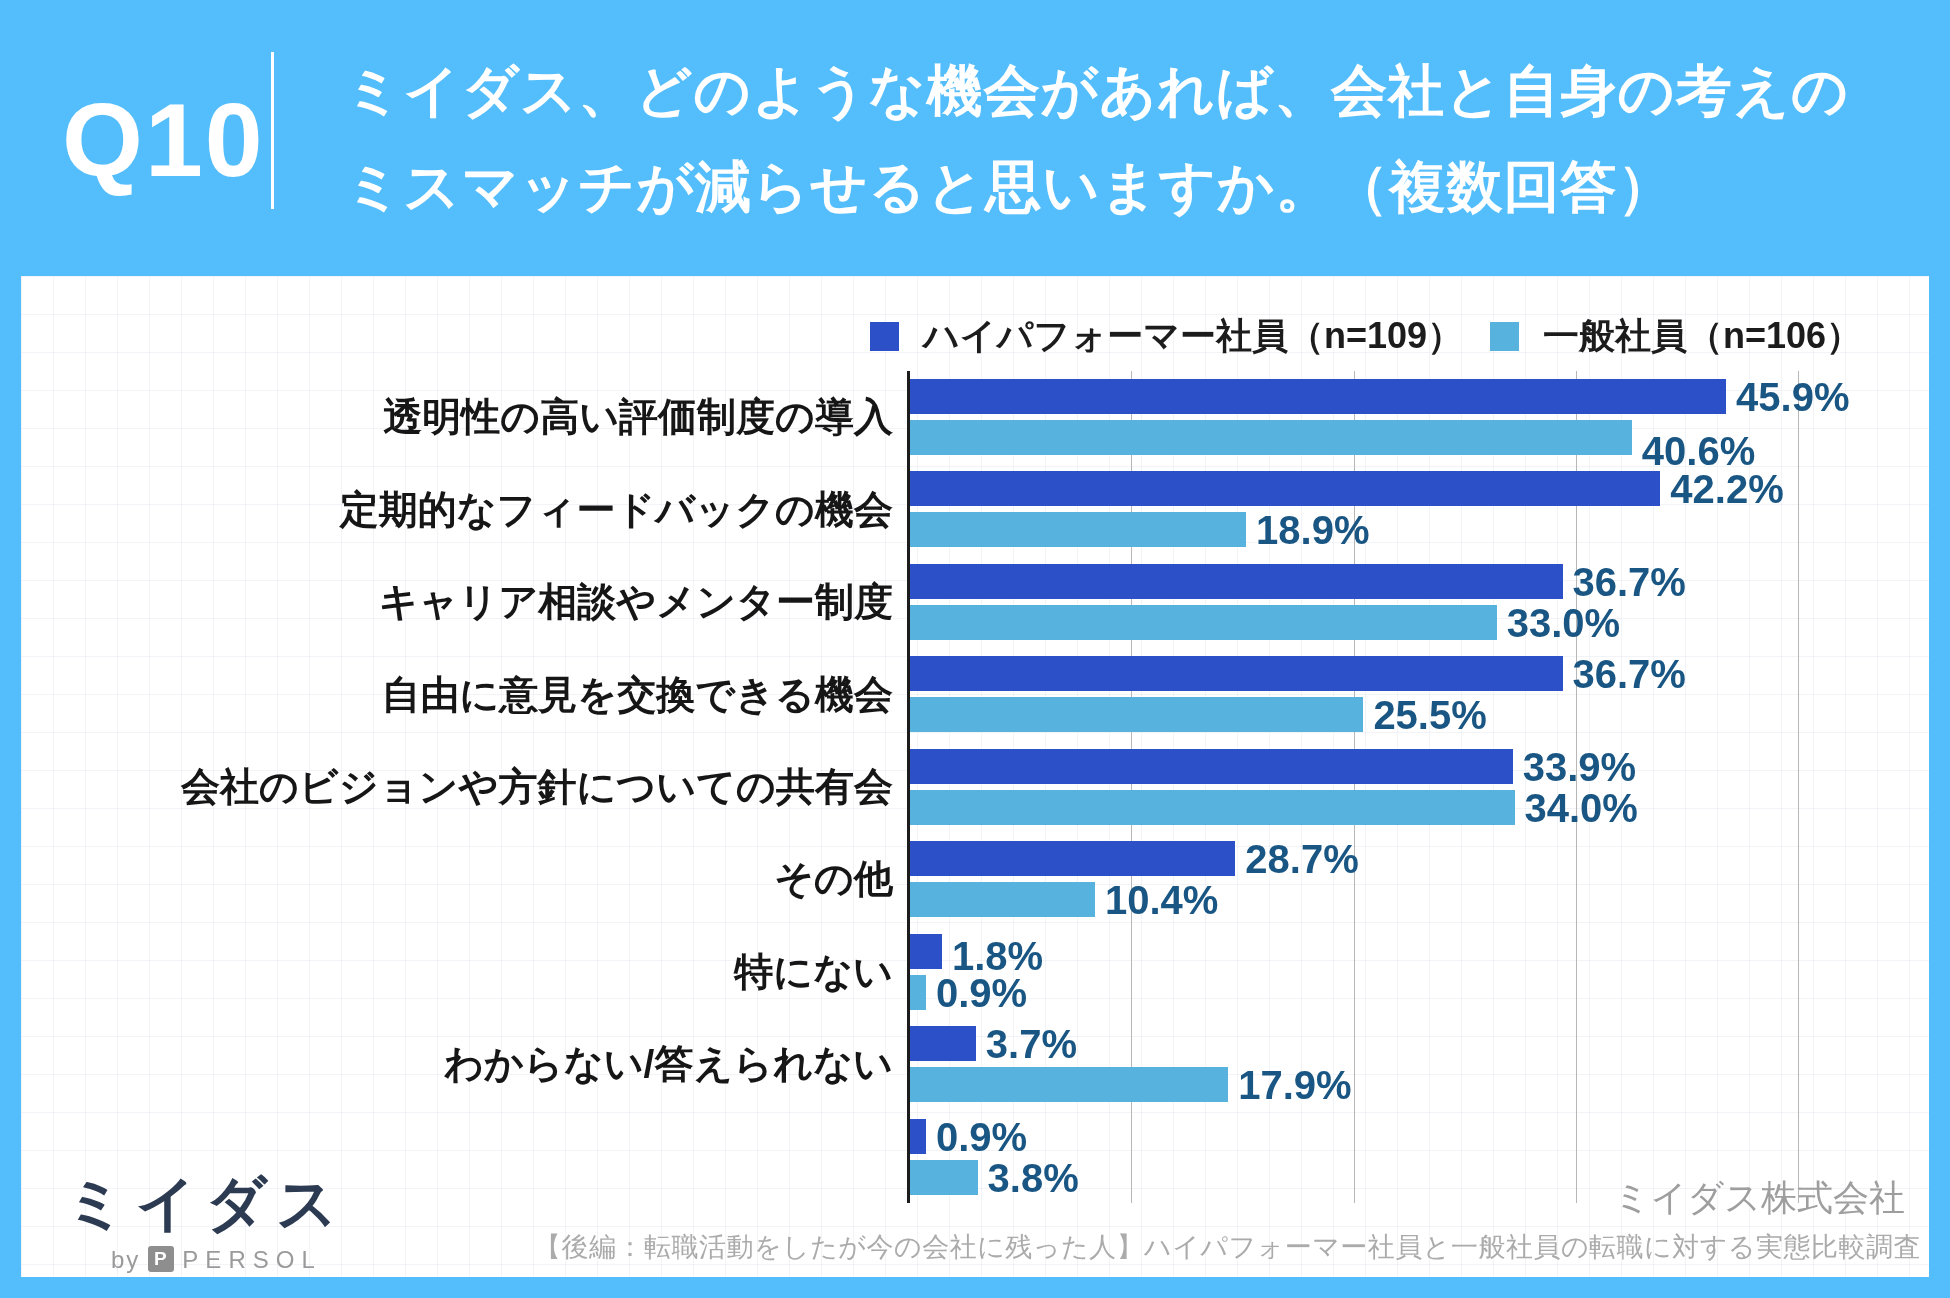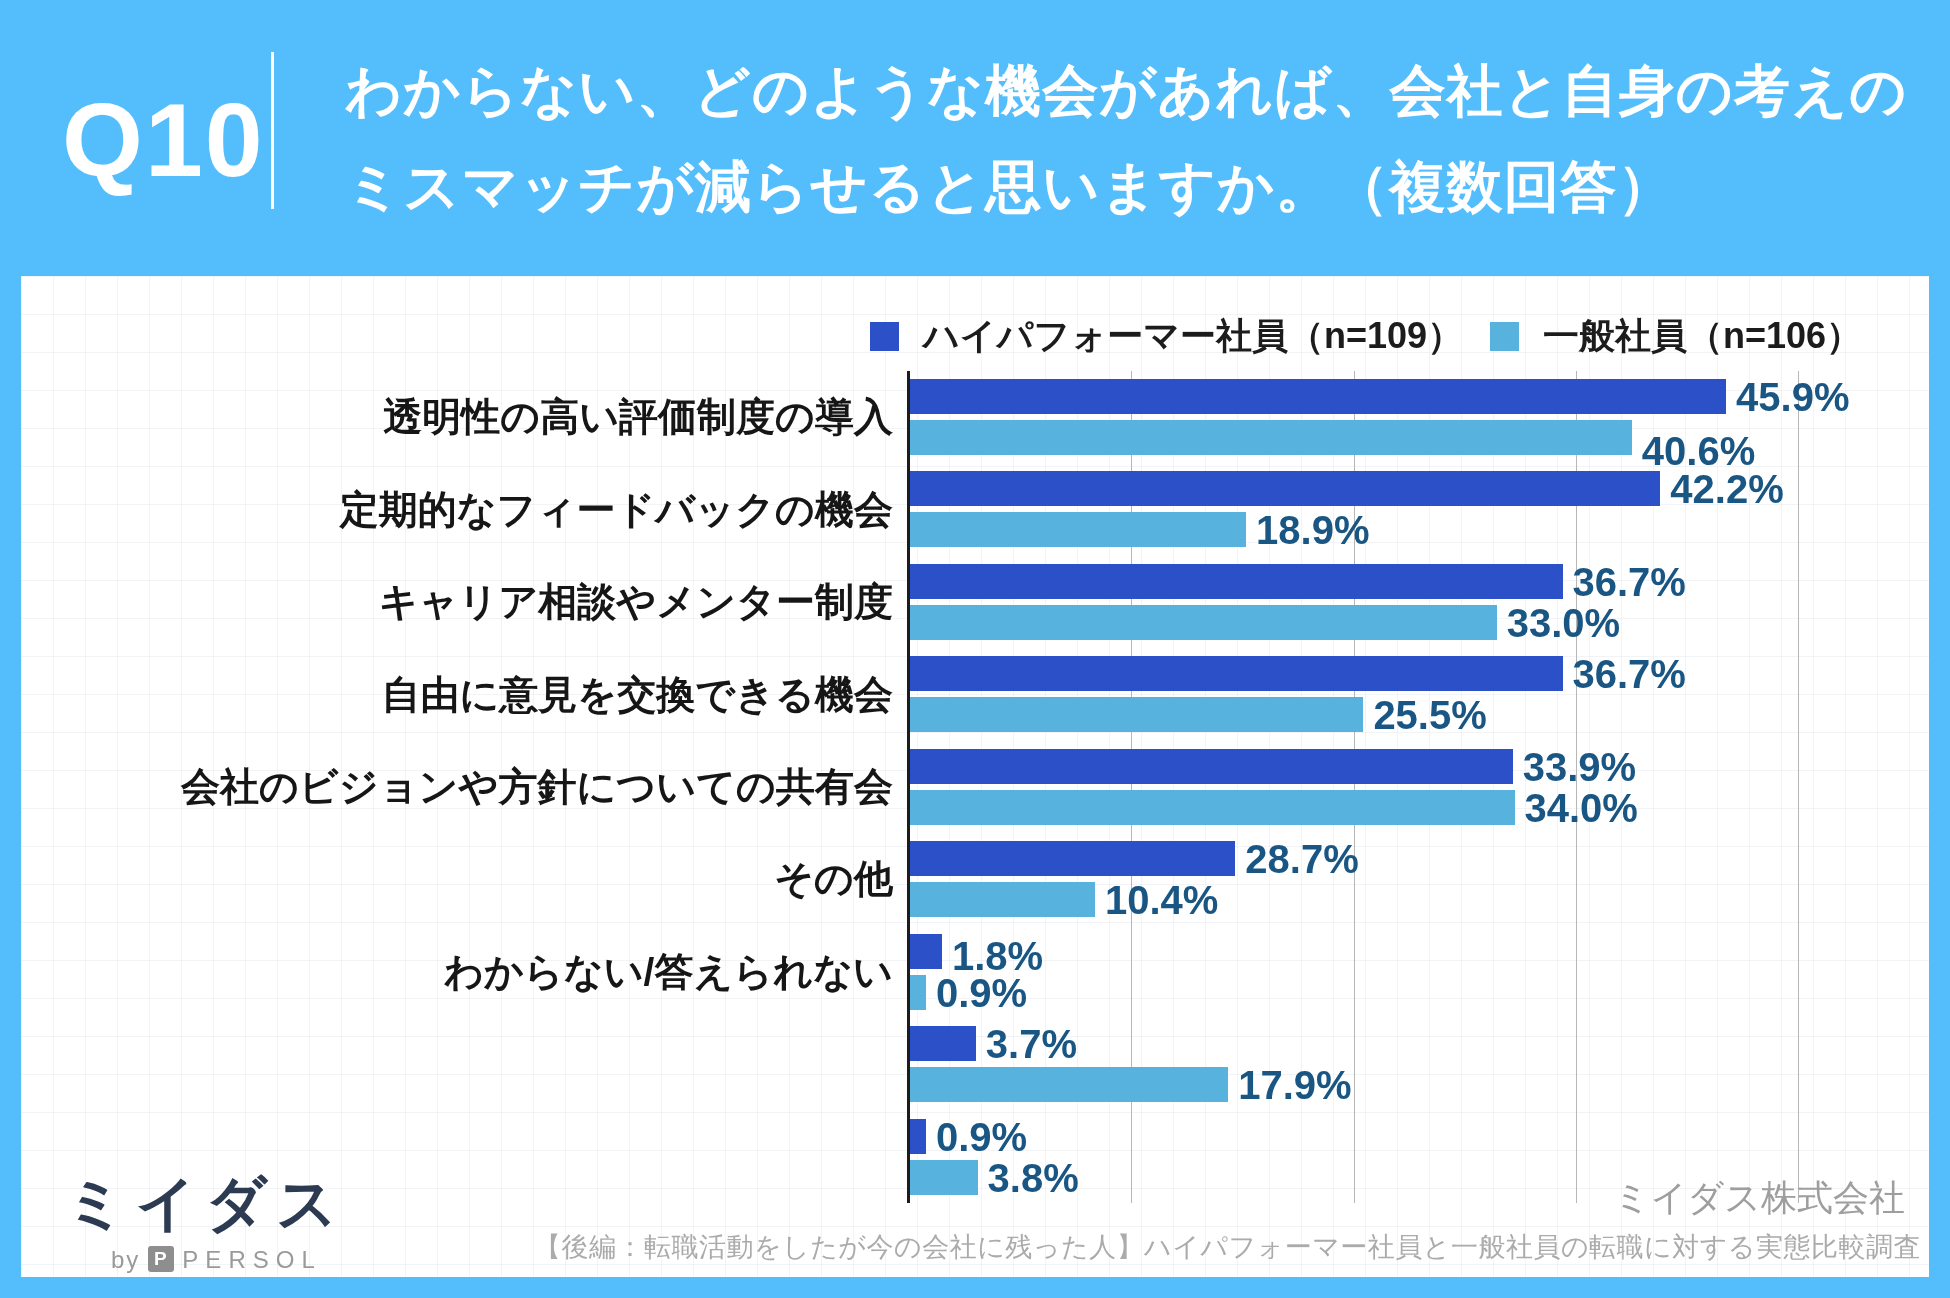--- a/index.html
+++ b/index.html
@@ -78,21 +78,21 @@
     font-size:27px;color:#ababab;white-space:nowrap;letter-spacing:0.5px;
   }
 </style>
 </head>
 <body>
 
 <div class="header">
   <div class="q-label">Q10</div>
   <div class="q-divider"></div>
   <div class="q-title">
-    <div>わからない、どのような機会があれば、会社と自身の考えの</div>
+    <div>ミイダス、どのような機会があれば、会社と自身の考えの</div>
     <div>ミスマッチが減らせると思いますか。（複数回答）</div>
   </div>
 </div>
 
 <div class="card">
 
   <div class="legend">
     <div class="legend-item first">
       <span class="swatch" id="swatch-0" style="background: rgb(44, 80, 200);"></span>
       <span class="legend-label">ハイパフォーマー社員（n=109）</span>
@@ -103,20 +103,21 @@
     </div>
   </div>
 
   <div class="cat-labels" id="cat-labels">
       <div class="cat-label">透明性の高い評価制度の導入</div>
       <div class="cat-label">定期的なフィードバックの機会</div>
       <div class="cat-label">キャリア相談やメンター制度</div>
       <div class="cat-label">自由に意見を交換できる機会</div>
       <div class="cat-label">会社のビジョンや方針についての共有会</div>
       <div class="cat-label">その他</div>
+      <div class="cat-label">特にない</div>
       <div class="cat-label">わからない/答えられない</div>
     </div>
 
   <div class="plot" id="plot">
     <div class="axis-line"></div>
   <div class="gridline" style="left: 222.25px; background: rgb(183, 183, 183);"></div>
       <div class="gridline" style="left: 444.5px; background: rgb(183, 183, 183);"></div>
       <div class="gridline" style="left: 666.75px; background: rgb(183, 183, 183);"></div>
       <div class="gridline" style="left: 889px; background: rgb(183, 183, 183);"></div>
       <div class="chart-row" style="top: 0px;">

